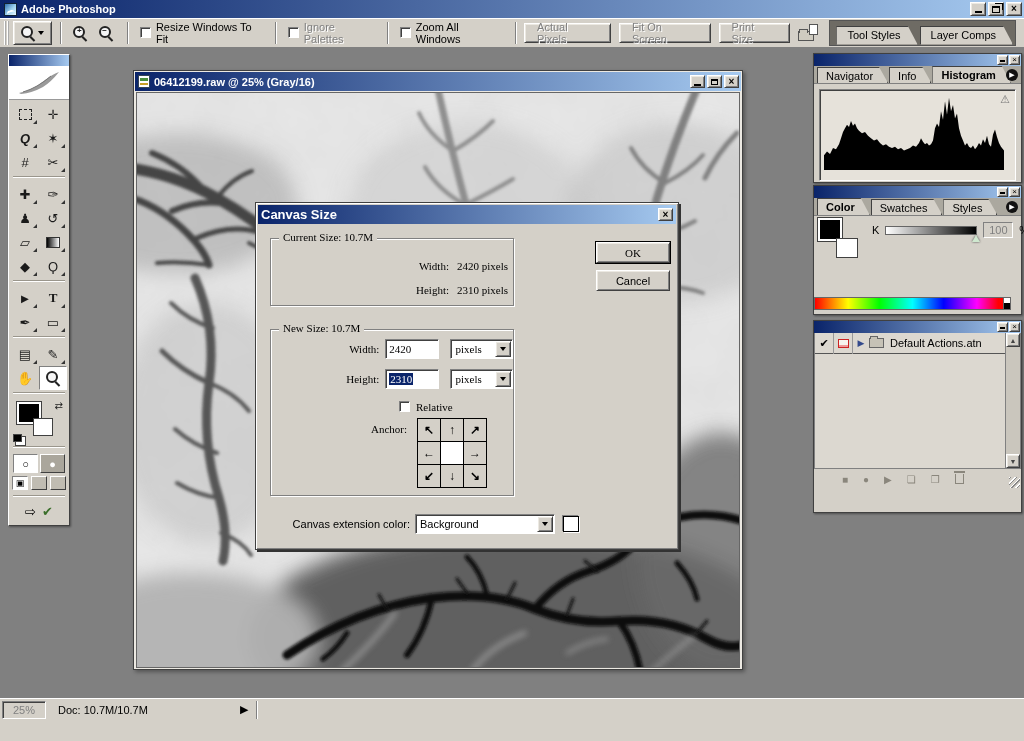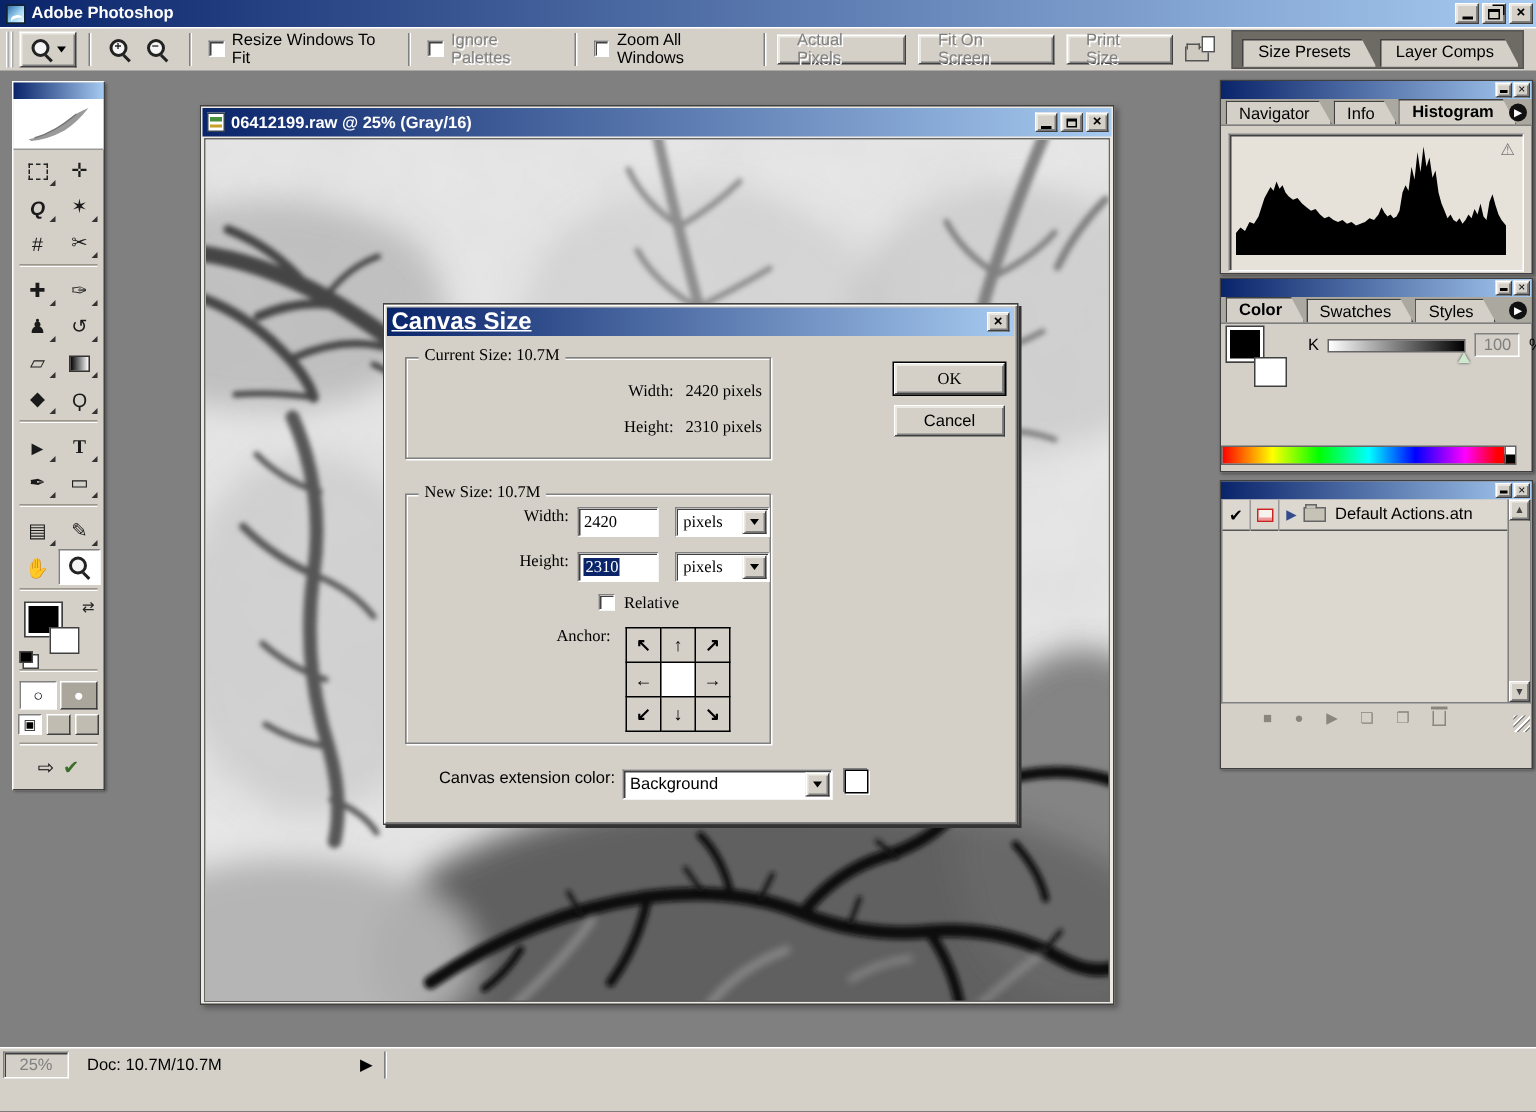--- a/index.html
+++ b/index.html
@@ -88,28 +88,28 @@
   .docicon::after{content:"";position:absolute;left:1px;top:7px;width:8px;height:2px;background:#c8a028;}
   .doc-title .titletext{font-size:11px;}
   .doc-title .winbtn{width:15px;height:13px;}
   .doc-canvas{position:relative;width:604px;height:576px;margin:1px;border:1px solid #666;overflow:hidden;background:#e8e8e8;}
   .doc-canvas svg{display:block;}
 
   
   .dialog{position:absolute;left:255px;top:154px;width:424px;height:348px;background:#d4d0c8;border:1px solid #404040;
           box-shadow:inset 1px 1px 0 #fff, inset -1px -1px 0 #808080, 2px 2px 0 #333;z-index:10;}
   .dlg-title{height:19px;margin:2px;background:linear-gradient(90deg,#0a246a,#a6caf0);display:flex;align-items:center;padding:0 3px;}
-  .dlg-title .titletext{font-size:16px;text-decoration:underline;}
+  .dlg-title .titletext{font-size:13px;}
   .dlg-x{width:15px;height:13px;display:flex;align-items:center;justify-content:center;font-size:10px;font-weight:bold;}
   .dlg-body{position:relative;height:320px;margin:0 2px;}
   .group{position:absolute;left:12px;width:244px;font-family:Liberation Serif, serif;}
   .group .legend{position:absolute;top:-8px;left:8px;background:#d4d0c8;padding:0 4px;}
   .g-current{top:12px;height:68px;}
   .g-new{top:103px;height:167px;}
-  .row{position:absolute;display:flex;height:21px;}
+  .row{position:absolute;display:flex;align-items:center;height:21px;}
   .lab{display:inline-block;text-align:right;}
   .dlgbtn{position:absolute;left:338px;width:74px;height:21px;display:flex;align-items:center;justify-content:center;}
   .default-btn{outline:1px solid #000;font-family:Liberation Serif, serif;}
   .input{width:66px;height:20px;background:#fff;border:1px solid;border-color:#808080 #fff #fff #808080;box-shadow:inset 1px 1px 0 #404040;display:flex;align-items:center;padding:0 3px;}
   .selhl{background:#0a246a;color:#fff;padding:0 1px;}
   .dd{height:20px;background:#fff;border:1px solid;border-color:#808080 #fff #fff #808080;box-shadow:inset 1px 1px 0 #404040;display:flex;align-items:center;}
   .dd .dtext{flex:1;padding:0 4px;}
   .dd .dbtn{width:16px;height:16px;margin:1px;display:flex;align-items:center;justify-content:center;}
   .anchor{position:absolute;border-collapse:collapse;}
   .anchor td{width:23px;height:23px;border:1px solid #000;text-align:center;font-size:12px;font-weight:bold;padding:0;background:#d4d0c8;}
@@ -221,21 +221,21 @@
     </span>
     <span class="sep"></span>
     <span class="optbtn raised disabled-txt">Actual Pixels</span>
     <span class="optbtn raised disabled-txt">Fit On Screen</span>
     <span class="optbtn raised disabled-txt">Print Size</span>
     <span class="filebrowser">
       <span class="folder"></span>
       <span class="page"></span>
     </span>
     <span class="well">
-      <span class="welltab">Size Presets</span>
+      <span class="welltab">Tool Styles</span>
       <span class="welltab">Layer Comps</span>
     </span>
   </div>
 
   <div class="workspace">
 
     <div class="toolbox">
       <div class="tb-title"></div>
       <div class="tb-logo">
         <svg width="44" height="26" viewBox="0 0 44 26">

